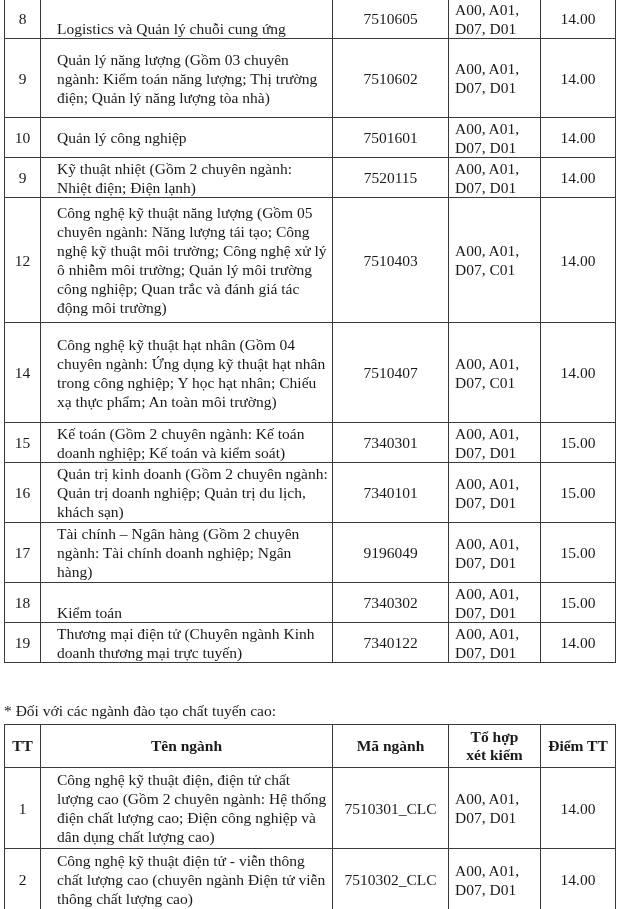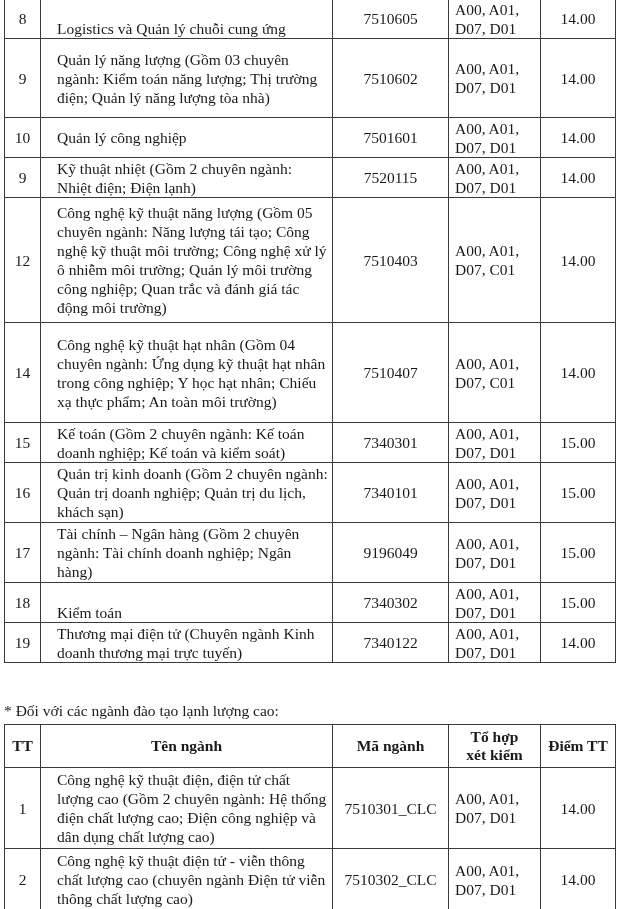--- a/index.html
+++ b/index.html
@@ -105,21 +105,21 @@
       <tr style="height: 40px;">
         <td class="tt">19</td>
         <td class="name">Thương mại điện tử (Chuyên ngành Kinh doanh thương mại trực tuyến)</td>
         <td class="code">7340122</td>
         <td class="combo">A00, A01, D07, D01</td>
         <td class="score">14.00</td>
       </tr>
     </tbody>
 </table>
 
-<div id="note">* Đối với các ngành đào tạo lạnh lượng cao:</div>
+<div id="note">* Đối với các ngành đào tạo chất tuyến cao:</div>
 
 <table id="t2">
   <colgroup>
       <col class="c-tt">
       <col class="c-name">
       <col class="c-code">
       <col class="c-combo">
       <col class="c-score">
     </colgroup>
   <thead>

